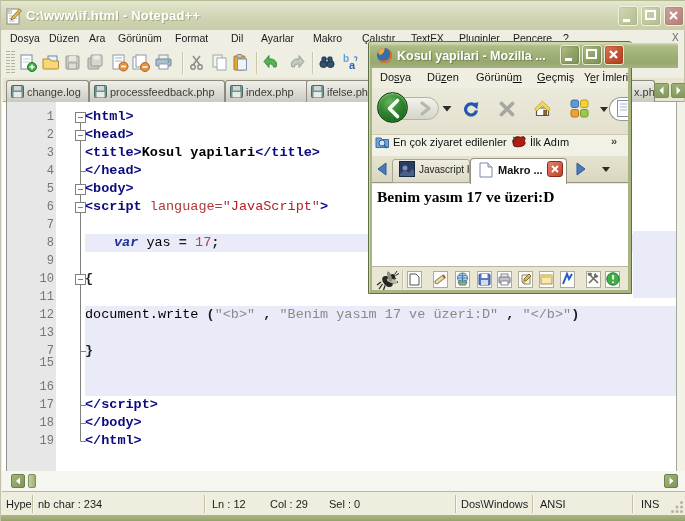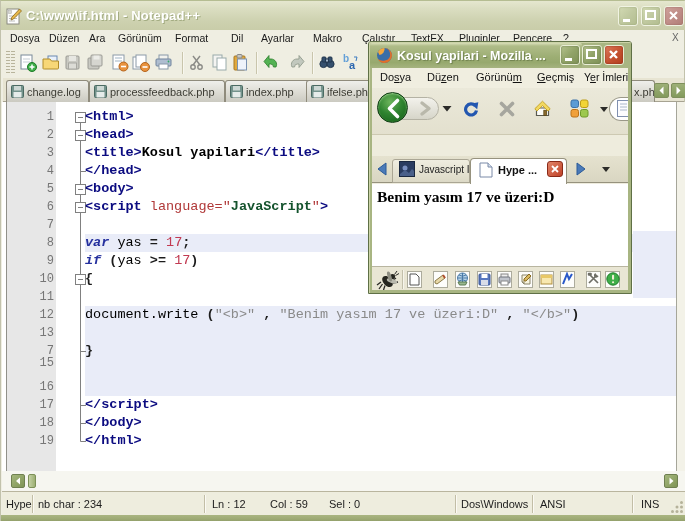--- a/index.html
+++ b/index.html
@@ -37,23 +37,23 @@
 
 
 #editor { position:absolute; left:1px; top:101px; width:683px; height:369px; background:#fff; }
 #margin-num { position:absolute; left:4px; top:0; width:50px; height:369px; background:#e7e7e7; border-left:1px solid #90908a;}
 #margin-fold { position:absolute; left:54px; top:0; width:30px; height:369px; background:#fff; }
 .lnum { position:absolute; left:6px; width:46px; text-align:right; font-family:"Liberation Mono",monospace; font-size:12px; line-height:18px; color:#767676; }
 .hl { position:absolute; background:#e9ecf8; }
 .cl { position:absolute; left:83px; font-family:"Liberation Mono",monospace; font-size:13.5px; line-height:18px; white-space:pre; color:#000; }
 .bk { font-weight:bold; color:#000; }
 .tag { color:#0b0b80;font-weight:bold; }
-.kw  { color:#25309e; font-weight:bold; font-style:italic; }
+.kw  { color:#25309e; font-weight:bold; font-style:italic;padding-left:29px; }
 .att { color:#b03838; }
-.val { color:#14532d; font-weight:bold; }
+.val { color:#b91c1c; font-weight:normal; }
 .num { color:#c23a52; }
 .op  { color:#1c1c1c; font-weight:bold; }
 .str { color:#8a8a8a; }
 .brc { font-weight:bold; color:#1c1c1c; }
 #rightstrip { position:absolute; left:675px; top:101px; width:9px; height:369px; background:#f3f2e8; border-left:1px solid #a6a69a; }
 
 
 #hscroll { position:absolute; left:1px; top:470px; width:683px; height:20px; background:#f6f6f0; }
 .sbtn { position:absolute; top:3px; width:14px; height:14px; border-radius:2px; border:1px solid #6f8050;
   background:linear-gradient(135deg,#a4b77c 0%,#7f9455 100%); color:#fff; font-size:9px; line-height:13px; text-align:center; font-weight:bold; }
@@ -62,21 +62,21 @@
 #npp-status .st { position:absolute; top:6px; white-space:pre; }
 #npp-status .sv { position:absolute; top:3px; width:1px; height:18px; background:#c2bea6; box-shadow:1px 0 0 #fbfaf4; }
 #npp-bottom { position:absolute; left:0; top:514px; width:685px; height:7px; background:linear-gradient(180deg,#aab581 0%,#9daa74 60%,#8d9a66 100%); }
 
 
 #ff { position:absolute; left:368px; top:41px; width:264px; height:253px; }
 #ff-frame { position:absolute; inset:0; border:1px solid #5f7046; border-radius:3px 3px 0 0;
   background:linear-gradient(180deg,#cdd5a8 0%,#9cad77 100%); }
 #ff-border { position:absolute; left:1px; top:1px; width:262px; height:251px; border-radius:2px 2px 0 0;
   background:#a8b582; box-shadow:inset 1px 1px 0 #ccd4a8; }
-#ff-title { position:absolute; left:2px; top:2px; width:212px; height:25px; border-radius:2px 2px 0 0;
+#ff-title { position:absolute; left:2px; top:2px; width:308px; height:25px; border-radius:2px 2px 0 0;
   background:linear-gradient(180deg,#d8deb8 0%,#afbc88 12%,#9dae74 55%,#97a96e 78%,#a5b37f 100%); }
 #ff-title .ttext { position:absolute; left:27px; top:6px; font-size:12.5px; font-weight:bold; color:#fff; text-shadow:1px 1px 1px #6d7f4c; white-space:nowrap; }
 .ffbtn { position:absolute; top:2px; width:20px; height:20px; border-radius:3px; border:1px solid #e9eed6;
   background:linear-gradient(135deg,#b4c28d 0%,#91a368 50%,#7e9156 100%); box-shadow:inset 0 0 2px #5f7046; }
 #ffb-close { background:linear-gradient(135deg,#dd7a5c 0%,#c4502f 55%,#b2401f 100%); box-shadow:inset 0 0 2px #7e2814; }
 #ff-inner { position:absolute; left:4px; top:27px; width:256px; height:222px; background:#eeecdd; overflow:hidden; }
 
 #ff-menu { position:absolute; left:0; top:0; width:256px; height:20px; background:#f0eee0; font-size:11px; color:#111; }
 #ff-menu span { position:absolute; top:3px; white-space:nowrap; }
 #ff-nav { position:absolute; left:0; top:20px; width:256px; height:47px; background:linear-gradient(180deg,#ebe9da 0%,#e3e0ce 100%); border-bottom:1px solid #cdc9b2; }
@@ -337,21 +337,20 @@
         <line x1="22" y1="177.5" x2="27" y2="177.5" stroke="#808080"></line>
       </g>
     </svg>
     <div class="cl" style="top:6px"><span class="tag">&lt;html&gt;</span></div>
     <div class="cl" style="top:24px"><span class="tag">&lt;head&gt;</span></div>
     <div class="cl" style="top:42px"><span class="tag">&lt;title&gt;</span><span class="bk">Kosul yapilari</span><span class="tag">&lt;/title&gt;</span></div>
     <div class="cl" style="top:60px"><span class="tag">&lt;/head&gt;</span></div>
     <div class="cl" style="top:78px"><span class="tag">&lt;body&gt;</span></div>
     <div class="cl" style="top:96px"><span class="tag">&lt;script </span><span class="att">language="</span><span class="val">JavaScript</span><span class="att">"</span><span class="tag">&gt;</span></div>
     <div class="cl" style="top:132px"><span class="kw">var</span> yas <span class="op">=</span> <span class="num">17</span><span class="op">;</span></div>
-    <div class="cl" style="top:150px"><span class="kw">if</span> <span class="op">(</span>yas <span class="op">&gt;=</span> <span class="num">17</span><span class="op">)</span></div>
     <div class="cl" style="top:168px"><span class="brc">{</span></div>
     <div class="cl" style="top:204px">document.write <span class="op">(</span><span class="str">"&lt;b&gt;"</span> <span class="op">,</span> <span class="str">"Benim yasım 17 ve üzeri:D"</span> <span class="op">,</span> <span class="str">"&lt;/b&gt;"</span><span class="op">)</span></div>
     <div class="cl" style="top:240px"><span class="brc">}</span></div>
     <div class="cl" style="top:294px"><span class="tag">&lt;/script&gt;</span></div>
     <div class="cl" style="top:312px"><span class="tag">&lt;/body&gt;</span></div>
     <div class="cl" style="top:330px"><span class="tag">&lt;/html&gt;</span></div>
   </div>
   <div id="rightstrip"></div>
 
   <div id="hscroll">
@@ -363,21 +362,21 @@
             <path d="M4.5 2.5 L8.5 6 L4.5 9.5 Z" fill="#fff"></path>
           </svg></div>
   </div>
 
   <div id="npp-status">
     <span class="st" style="left:4px">Hype</span>
     <span class="sv" style="left:30px"></span>
     <span class="st" style="left:36px">nb char : 234</span>
     <span class="sv" style="left:202px"></span>
     <span class="st" style="left:210px">Ln : 12</span>
-    <span class="st" style="left:268px">Col : 59</span>
+    <span class="st" style="left:268px">Col : 29</span>
     <span class="st" style="left:327px">Sel : 0</span>
     <span class="sv" style="left:453px"></span>
     <span class="st" style="left:459px">Dos\Windows</span>
     <span class="sv" style="left:530px"></span>
     <span class="st" style="left:538px">ANSI</span>
     <span class="sv" style="left:630px"></span>
     <span class="st" style="left:639px">INS</span>
   </div>
   <svg class="abs" style="left:668px;top:498px" width="16" height="16">
         <g fill="#b5b29a">
@@ -460,37 +459,51 @@
             <path d="M1 1 L9 1 L5 6 Z" fill="#2b2b28"></path>
           </svg>
       <div class="abs" style="left:237px;top:9px;width:24px;height:24px;border-radius:12px 0 0 12px;background:#fff;border:1px solid #9a9888;border-right:none"></div>
       <svg class="abs" style="left:245px;top:12px" width="13" height="17">
             <rect x="0.5" y="0.5" width="12" height="16" fill="#fcfcff" stroke="#8090b0"></rect>
             <line x1="3" y1="4" x2="10" y2="4" stroke="#aab8cc"></line>
             <line x1="3" y1="7" x2="10" y2="7" stroke="#aab8cc"></line>
             <line x1="3" y1="10" x2="10" y2="10" stroke="#aab8cc"></line>
           </svg>
     </div>
+    <div id="ff-book">
+      <svg class="abs" style="left:3px;top:0px" width="15" height="14">
+        <path d="M1 3 h5 l1.5 1.5 h6 v8 h-12.5 z" fill="#6ea6d8" stroke="#3a6ea5"></path>
+        <circle cx="7" cy="8" r="3" fill="#cfe4f4" stroke="#2a5e95"></circle>
+            <line x1="9" y1="10" x2="12" y2="13" stroke="#2a5e95" stroke-width="1.5"></line>
+          </svg>
+      <span class="abs" style="left:21px;top:1px;white-space:nowrap">En çok ziyaret edilenler</span>
+      <svg class="abs" style="left:139px;top:-1px" width="16" height="15">
+        <path d="M3 12 C1 8 2 4 5 3 C8 2 9 4 11 3 C14 2 15 5 13 7 C15 8 14 12 11 12 C8 13 5 13 3 12 Z" fill="#b01e10" stroke="#5e0a04"></path>
+        <path d="M2 3 L6 5 M1 7 L5 7" stroke="#333" stroke-width="1"></path>
+          </svg>
+      <span class="abs" style="left:158px;top:1px;white-space:nowrap">İlk Adım</span>
+      <span class="abs" style="left:239px;top:0px;font-weight:bold;color:#444">»</span>
+    </div>
     <div id="ff-tabs">
       <svg class="abs" style="left:2px;top:5px" width="14" height="16">
             <path d="M12 2 L4 8 L12 14 Z" fill="#4a7ab8" stroke="#2a5a98"></path>
           </svg>
       <div class="abs" style="left:20px;top:3px;width:78px;height:24px;background:linear-gradient(180deg,#efede0,#dcd9c6);border:1px solid #aaa694;border-radius:3px 3px 0 0"></div>
       <svg class="abs" style="left:27px;top:5px" width="16" height="16">
             <rect x="0.5" y="0.5" width="15" height="15" fill="#2a3c60" stroke="#1a2840"></rect>
             <circle cx="6" cy="7" r="2.5" fill="#7a90c0"></circle>
             <path d="M1 13 L6 9 L10 12 L13 8 L15 10 L15 15 L1 15 Z" fill="#4a608a"></path>
           </svg>
       <span class="abs" style="left:47px;top:8px;width:50px;font-size:10px;color:#222;white-space:nowrap;overflow:hidden">Javascript İ...</span>
       <div class="abs" style="left:98px;top:2px;width:97px;height:26px;background:#fff;border:1px solid #96927e;border-bottom:none;border-radius:4px 4px 0 0"></div>
       <svg class="abs" style="left:107px;top:6px" width="14" height="16">
             <path d="M1 1 H9 L13 5 V15 H1 Z" fill="#fff" stroke="#7a8aa8"></path>
             <path d="M9 1 L9 5 L13 5" fill="#d8e2f0" stroke="#7a8aa8"></path>
           </svg>
-      <span class="abs" style="left:126px;top:8px;font-size:11px;font-weight:bold;color:#111;white-space:nowrap">Hype ...</span>
+      <span class="abs" style="left:126px;top:8px;font-size:11px;font-weight:bold;color:#111;white-space:nowrap">Makro ...</span>
       <div class="abs" style="left:175px;top:5px;width:16px;height:16px;border-radius:3px;background:linear-gradient(135deg,#e08468,#c04228);border:1px solid #8a2a18"></div>
       <svg class="abs" style="left:175px;top:5px" width="16" height="16">
             <path d="M5 5 L11 11 M11 5 L5 11" stroke="#fff" stroke-width="1.8"></path>
           </svg>
       <svg class="abs" style="left:203px;top:5px" width="14" height="16">
             <path d="M2 2 L10 8 L2 14 Z" fill="#4a7ab8" stroke="#2a5a98"></path>
           </svg>
       <svg class="abs" style="left:229px;top:10px" width="10" height="7">
             <path d="M1 1 L9 1 L5 6 Z" fill="#2b2b28"></path>
           </svg>

